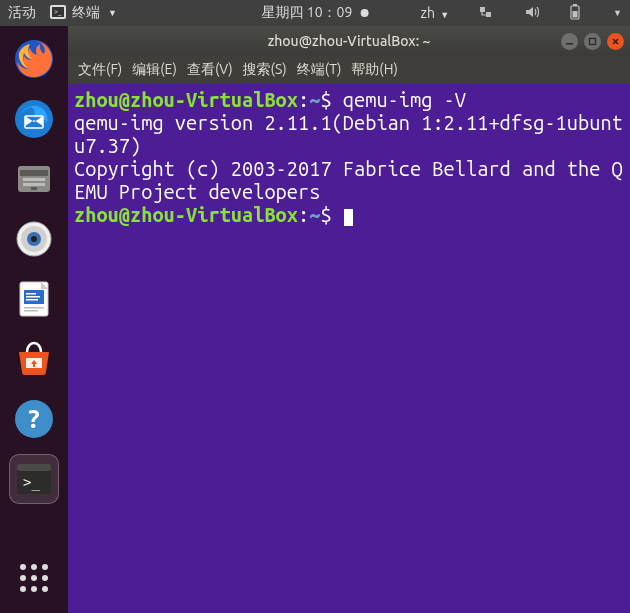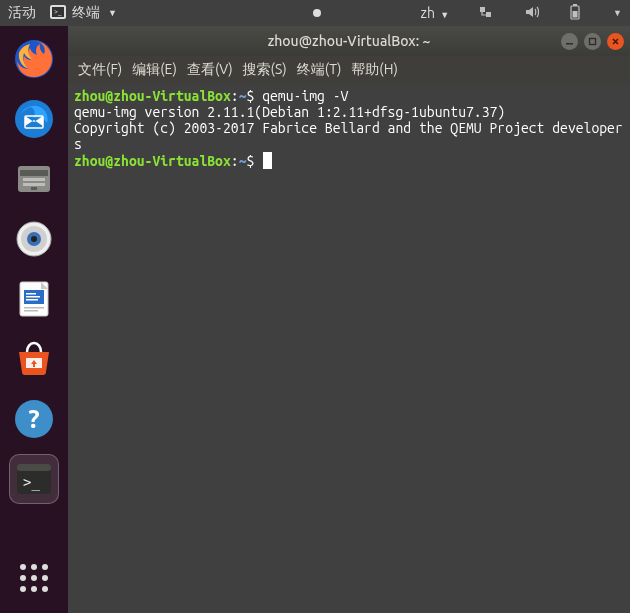--- a/index.html
+++ b/index.html
@@ -127,24 +127,24 @@
       align-items: center;
       padding: 0 10px;
       gap: 10px;
       color: #dfdbd2;
       font-size: 14px;
     }
     .menubar .menu-item { cursor: pointer; }
 
     .terminal-body {
       flex: 1;
-      background: #404040;
+      background: #4c1d95;
       padding: 4px 6px;
       font-family: "Ubuntu Mono", monospace;
-      font-size: 14px;
+      font-size: 20px;
       line-height: 1.15;
       color: #ffffff;
       white-space: pre-wrap;
       word-break: break-all;
     }
     .prompt-user { color: #8ae234; font-weight: bold; }
     .prompt-colon { color: #ffffff; }
     .prompt-path { color: #729fcf; font-weight: bold; }
     .cmd { color: #ffffff; }
     .out { color: #ffffff; }
@@ -169,20 +169,21 @@
             <rect x="0" y="0" width="16" height="14" rx="2" fill="#ddd"></rect>
             <rect x="2" y="2" width="12" height="10" fill="#333"></rect>
             <text x="4" y="9" font-size="7" fill="#ddd">&gt;_</text>
           </svg>
       </span>
       <span>终端</span>
       <span class="dropdown-caret">▼</span>
     </span>
   </div>
   <div class="center">
+    <span>星期四 10：09</span>
     <span class="rec-dot"></span>
   </div>
   <div class="right">
     <span>
       <span>zh</span>
       <span class="dropdown-caret">▼</span>
     </span>
     <span class="tray-icon">
       <svg width="16" height="14" viewBox="0 0 16 14">
           <rect x="1" y="2" width="5" height="5" fill="#ccc"></rect>

